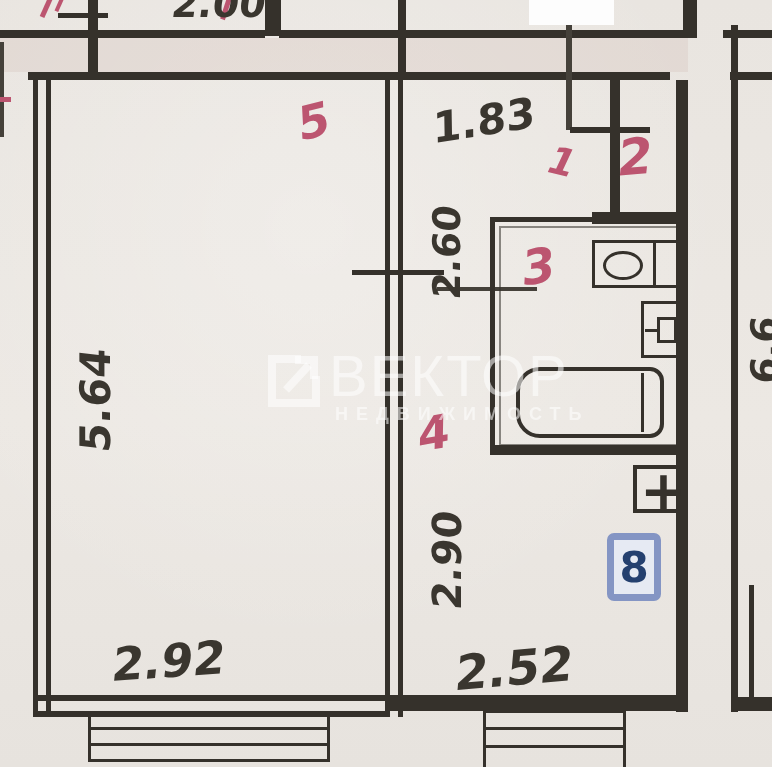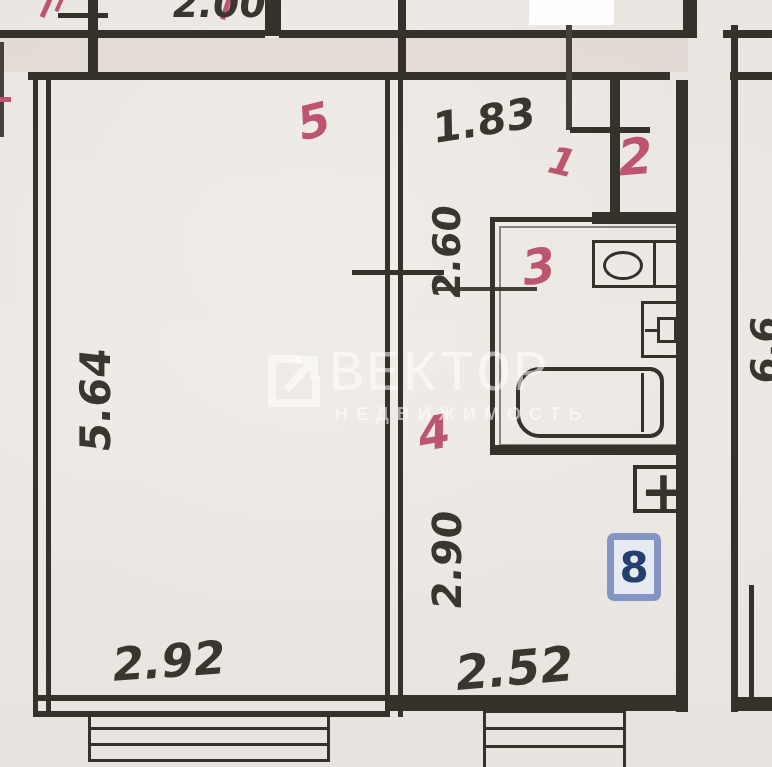--- a/index.html
+++ b/index.html
@@ -116,17 +116,17 @@
 
   <div style="position:absolute;left:529px;top:0;width:85px;height:25px;background:#fdfdfd;"></div>
 
 
   <div style="position:absolute;left:255px;top:342px;width:330px;height:86px;">
     <svg width="62" height="62" viewBox="0 0 62 62" style="position:absolute;left:6px;top:8px;">
       <path d="M40 9 H11 V53 H55 V26" fill="none" stroke="rgba(255,255,255,0.55)" stroke-width="8"></path>
       <path d="M25 40 L48 15" fill="none" stroke="rgba(255,255,255,0.55)" stroke-width="8"></path>
       <path d="M34 10 H53 V29" fill="none" stroke="rgba(255,255,255,0.55)" stroke-width="8"></path>
     </svg>
-    <div class="wm" style="left:74px;top:0px;font-family:Liberation Mono, monospace;font-size:58px;font-weight:400;letter-spacing:2px;">ВЕКТОР</div>
+    <div class="wm" style="left:74px;top:0px;font-family:Liberation Sans, sans-serif;font-size:58px;font-weight:400;letter-spacing:2px;">ВЕКТОР</div>
     <div class="wm" style="left:80px;top:62px;font-family:'Liberation Sans',sans-serif;font-size:18px;font-weight:700;letter-spacing:8px;">НЕДВИЖИМОСТЬ</div>
   </div>
 
 </div>
 
 </body></html>

